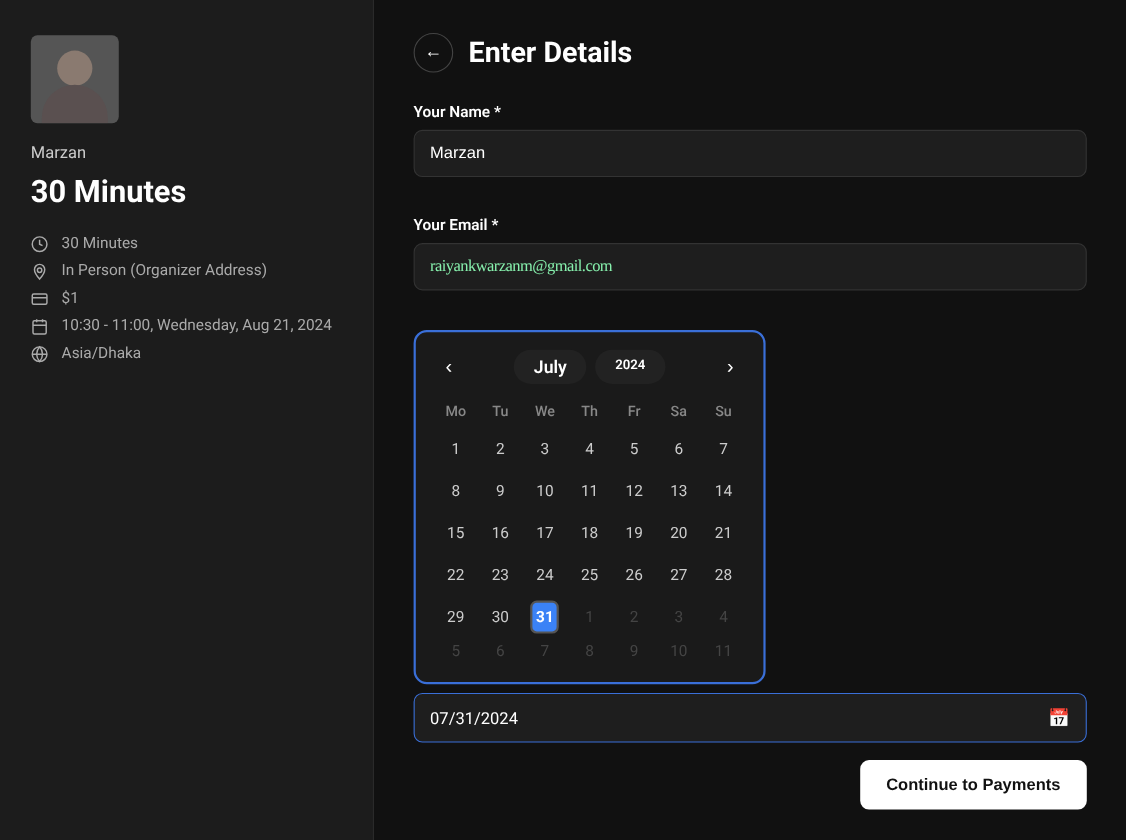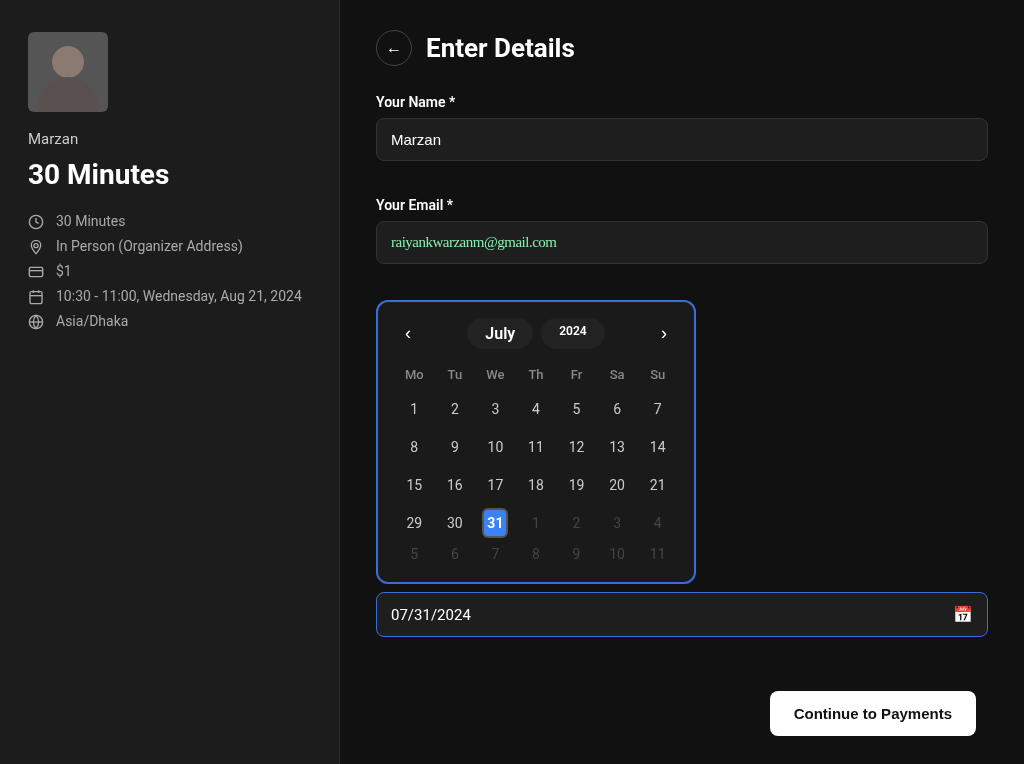--- a/index.html
+++ b/index.html
@@ -278,21 +278,21 @@
     }
     .cal-icon {
       color: #888;
       font-size: 16px;
     }
 
     
     .continue-btn {
       position: absolute;
       bottom: 28px;
-      right: 48px;
+      right: 36px;
       background: #ffffff;
       color: #111111;
       border: none;
       border-radius: 8px;
       padding: 14px 24px;
       font-size: 15px;
       font-weight: 600;
       cursor: pointer;
       text-align: center;
     }
@@ -415,20 +415,29 @@
             <tr>
               <td><span class="cal-day-num">15</span></td>
               <td><span class="cal-day-num">16</span></td>
               <td><span class="cal-day-num">17</span></td>
               <td><span class="cal-day-num">18</span></td>
               <td><span class="cal-day-num">19</span></td>
               <td><span class="cal-day-num">20</span></td>
               <td><span class="cal-day-num">21</span></td>
             </tr>
             <tr>
+              <td><span class="cal-day-num">22</span></td>
+              <td><span class="cal-day-num">23</span></td>
+              <td><span class="cal-day-num">24</span></td>
+              <td><span class="cal-day-num">25</span></td>
+              <td><span class="cal-day-num">26</span></td>
+              <td><span class="cal-day-num">27</span></td>
+              <td><span class="cal-day-num">28</span></td>
+            </tr>
+            <tr>
               <td><span class="cal-day-num">29</span></td>
               <td><span class="cal-day-num">30</span></td>
               <td><span class="cal-day-selected">31</span></td>
               <td class="other-month">1</td>
               <td class="other-month">2</td>
               <td class="other-month">3</td>
               <td class="other-month">4</td>
             </tr>
             <tr>
               <td class="other-month">5</td>

